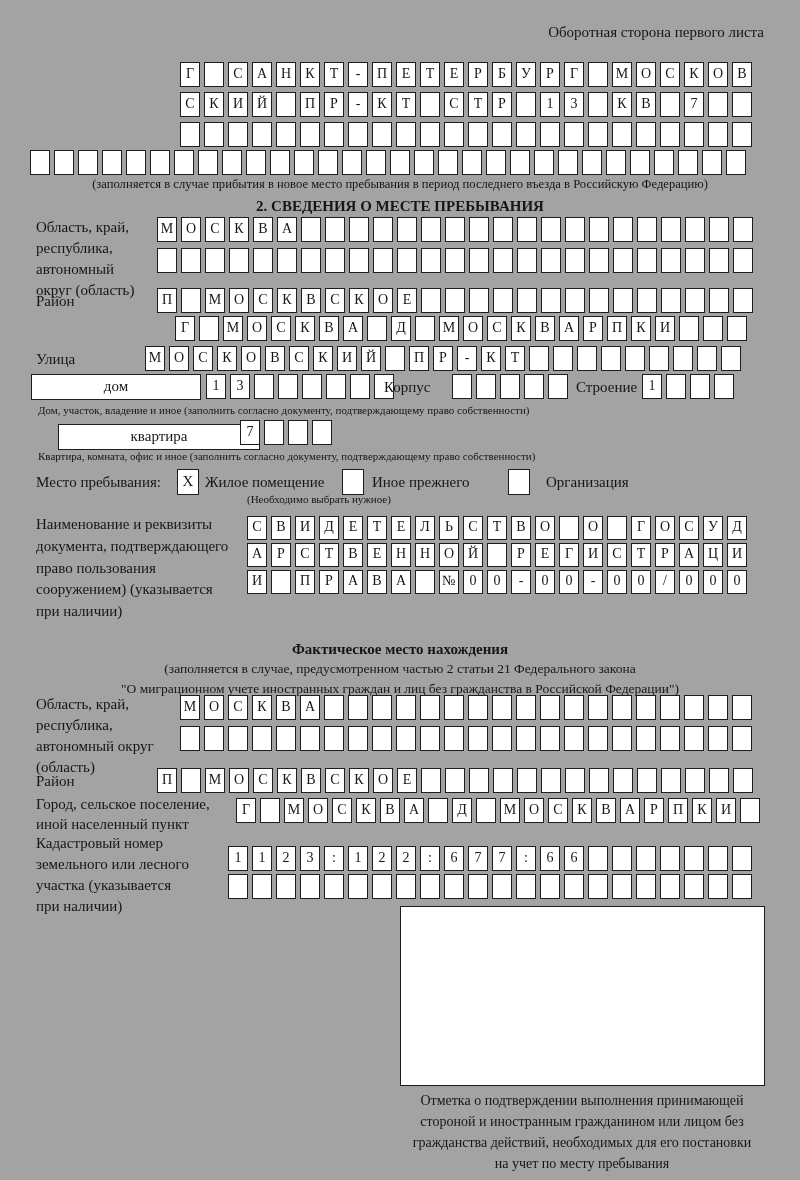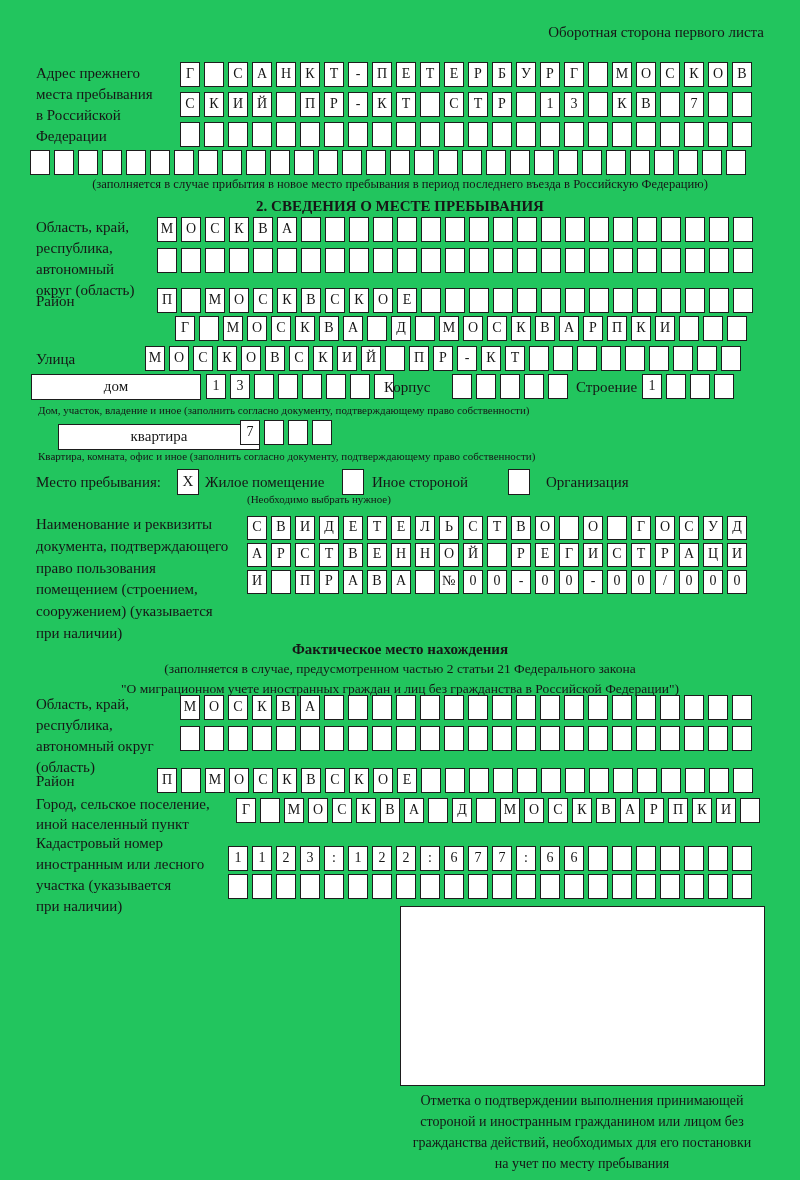--- a/index.html
+++ b/index.html
@@ -1,17 +1,17 @@
 <!DOCTYPE html>
 <html><head>
 <meta charset="utf-8">
 <style>
   html,body{margin:0;padding:0;background:#fff;}
   #page{
-    position:relative;width:800px;height:1180px;background:#22c55e;
+    position:relative;width:800px;height:1180px;background:#a3a3a3;
     font-family:"Liberation Serif","DejaVu Serif",serif;color:#161616;overflow:hidden;
   }
   .abs{position:absolute;}
   .lbl{font-size:15px;line-height:21px;white-space:nowrap;}
   .cap{font-size:11px;white-space:nowrap;}
   .note{font-size:12.6px;white-space:nowrap;}
   .bold{font-weight:bold;}
   .center{left:0;right:0;text-align:center;}
   .cellrow{position:absolute;display:flex;gap:4px;}
   .cell{
@@ -31,26 +31,20 @@
   .stampcap{font-size:14px;line-height:21px;text-align:center;}
   .notelines div{line-height:20px;}
 </style>
 </head>
 <body>
 
 <div id="page">
 
   <div class="abs lbl" style="top:22px;right:36px;">Оборотная сторона первого листа</div>
 
-  <div class="abs lbl" style="left:36px;top:63px;">
-      <div>Адрес прежнего</div>
-      <div>места пребывания</div>
-      <div>в Российской</div>
-      <div>Федерации</div>
-    </div>
   <div class="cellrow" style="left:180px;top:62px;">
       <span class="cell">Г</span>
       <span class="cell"></span>
       <span class="cell">С</span>
       <span class="cell">А</span>
       <span class="cell">Н</span>
       <span class="cell">К</span>
       <span class="cell">Т</span>
       <span class="cell">-</span>
       <span class="cell">П</span>
@@ -338,30 +332,29 @@
       <span class="cell"></span>
       <span class="cell"></span>
       <span class="cell"></span>
     </div>
   <div class="abs cap" style="left:38px;top:450px;">Квартира, комната, офис и иное (заполнить согласно документу, подтверждающему право собственности)</div>
 
   <div class="abs lbl" style="left:36px;top:472px;">Место пребывания:</div>
   <div class="checkbox" style="left:177px;top:469px;">X</div>
   <div class="abs lbl" style="left:205px;top:472px;">Жилое помещение</div>
   <div class="checkbox" style="left:342px;top:469px;"></div>
-  <div class="abs lbl" style="left:372px;top:472px;">Иное стороной</div>
+  <div class="abs lbl" style="left:372px;top:472px;">Иное прежнего</div>
   <div class="checkbox" style="left:508px;top:469px;"></div>
   <div class="abs lbl" style="left:546px;top:472px;">Организация</div>
   <div class="abs cap" style="left:247px;top:493px;">(Необходимо выбрать нужное)</div>
 
   <div class="abs lbl" style="left:36px;top:514px;line-height:21.8px;">
       <div>Наименование и реквизиты</div>
       <div>документа, подтверждающего</div>
       <div>право пользования</div>
-      <div>помещением (строением,</div>
       <div>сооружением) (указывается</div>
       <div>при наличии)</div>
     </div>
   <div class="cellrow docrow" style="left:247px;top:516px;">
       <span class="cell">С</span>
       <span class="cell">В</span>
       <span class="cell">И</span>
       <span class="cell">Д</span>
       <span class="cell">Е</span>
       <span class="cell">Т</span>
@@ -546,21 +539,21 @@
       <span class="cell">А</span>
       <span class="cell">Р</span>
       <span class="cell">П</span>
       <span class="cell">К</span>
       <span class="cell">И</span>
       <span class="cell"></span>
     </div>
 
   <div class="abs lbl" style="left:36px;top:833px;">
       <div>Кадастровый номер</div>
-      <div>иностранным или лесного</div>
+      <div>земельного или лесного</div>
       <div>участка (указывается</div>
       <div>при наличии)</div>
     </div>
   <div class="cellrow" style="left:228px;top:846px;">
       <span class="cell">1</span>
       <span class="cell">1</span>
       <span class="cell">2</span>
       <span class="cell">3</span>
       <span class="cell">:</span>
       <span class="cell">1</span>

